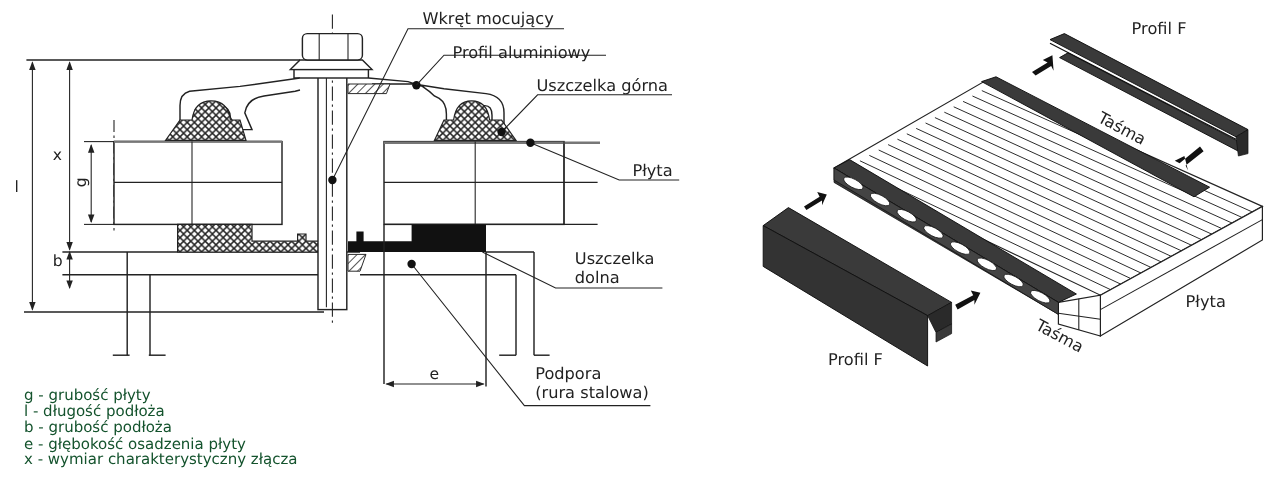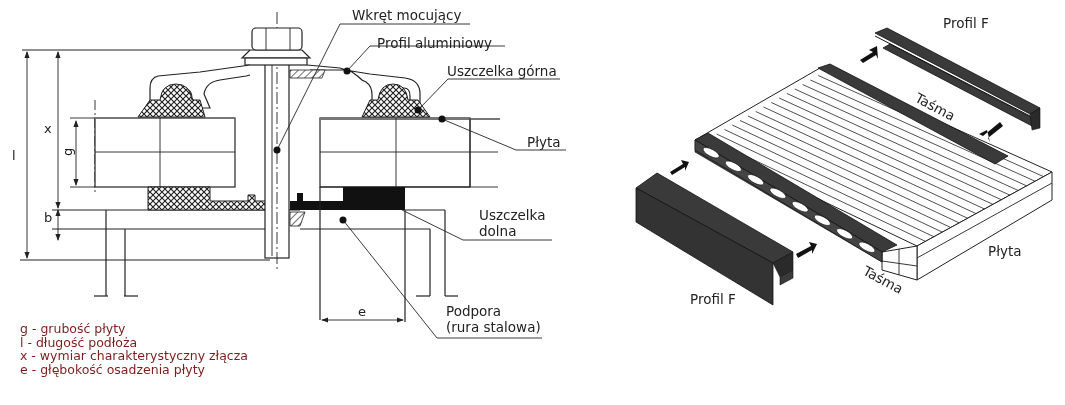--- a/index.html
+++ b/index.html
@@ -2,21 +2,21 @@
 <html><head>
   <meta charset="utf-8">
   <style>
     html, body { margin: 0; padding: 0; background: #ffffff; }
     body { width: 1065px; height: 405px; position: relative; overflow: hidden;
            font-family: "DejaVu Sans", sans-serif; color: #222; }
     svg { position: absolute; left: 0; top: 0; }
     .lbl { font-family: "DejaVu Sans", sans-serif; font-size: 13.5px; fill: #222; }
     .dim { font-family: "DejaVu Sans", sans-serif; font-size: 13px; fill: #222; }
     .legend { position: absolute; left: 20px; top: 322px; font-size: 12.5px; line-height: 13.6px;
-              font-family: "DejaVu Sans", sans-serif; color: #7f1d1d; }
+              font-family: "DejaVu Sans", sans-serif; color: #14532d; }
     .legend div { white-space: nowrap; }
     .ln { stroke: #222; stroke-width: 1.2; fill: none; }
     .thin { stroke: #222; stroke-width: 0.9; fill: none; }
     .grey { stroke: #777; stroke-width: 2; fill: none; }
   </style>
 </head>
 <body>
 
 <svg width="1065" height="405" viewBox="0 0 1065 405">
   <defs>
@@ -238,15 +238,16 @@
     <text class="lbl" x="914" y="101" transform="rotate(28 914 101)">Taśma</text>
     <text class="lbl" x="988" y="256">Płyta</text>
     <text class="lbl" x="862" y="274" transform="rotate(28 862 274)">Taśma</text>
     <text class="lbl" x="690" y="304">Profil F</text>
   </g>
 </svg>
 
 <div class="legend">
   <div>g - grubość płyty</div>
   <div> l - długość podłoża</div>
+  <div>b - grubość podłoża</div>
+  <div>e - głębokość osadzenia płyty</div>
   <div>x - wymiar charakterystyczny złącza</div>
-  <div>e - głębokość osadzenia płyty</div>
 </div>
 
 </body></html>

